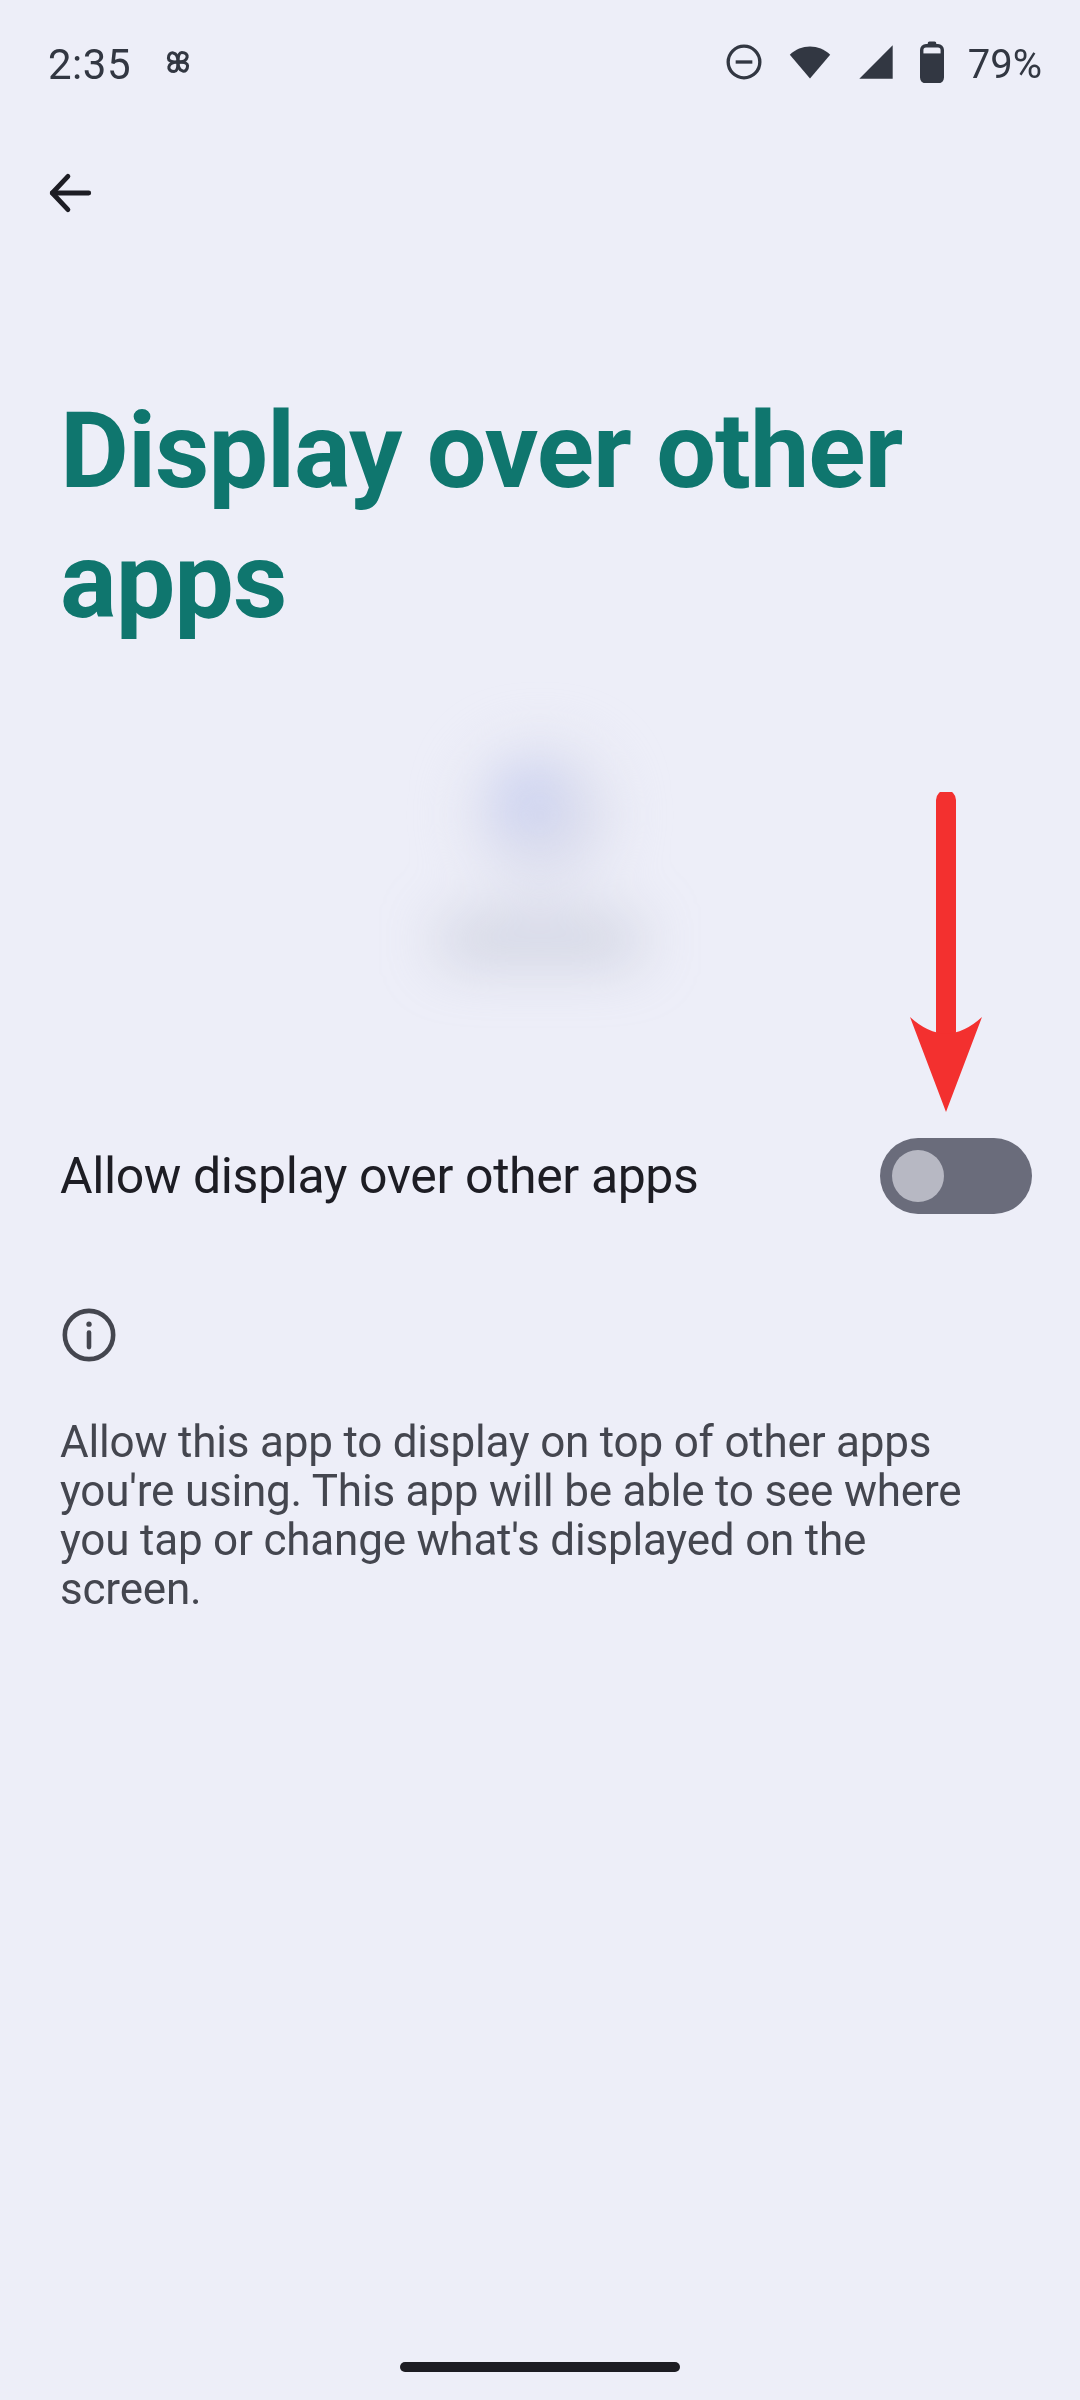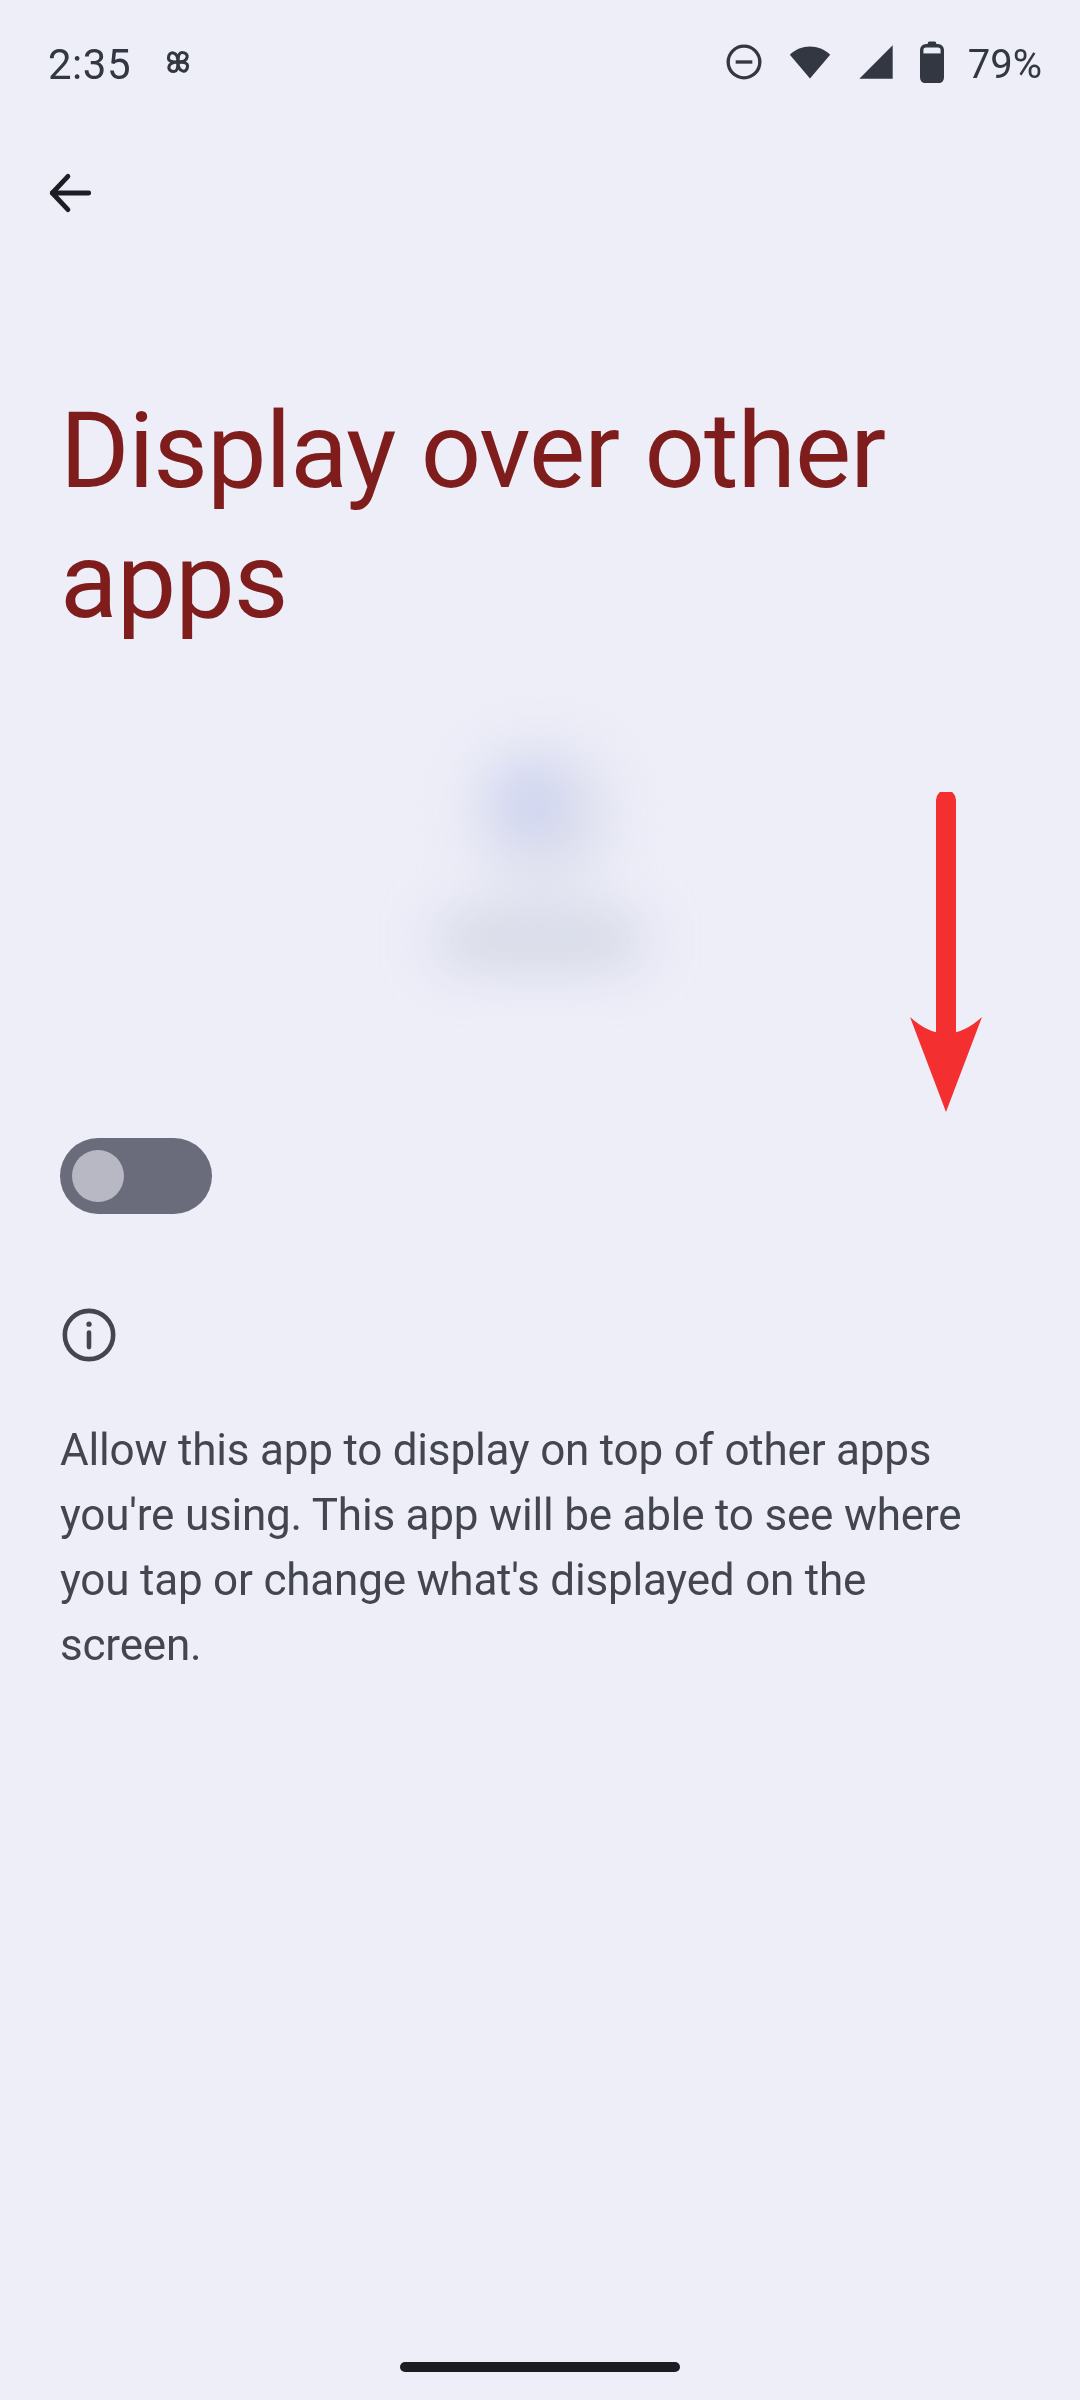--- a/index.html
+++ b/index.html
@@ -57,22 +57,22 @@
       color: #323742;
     }
 
     
     .page-title {
       position: absolute;
       left: 60px;
       top: 386px;
       font-size: 106px;
       line-height: 130px;
-      font-weight: 400;
-      color: #7f1d1d;
+      font-weight: 700;
+      color: #0f766e;
       letter-spacing: -1px;
       width: 920px;
     }
 
     
     .app-icon-area {
       position: absolute;
       left: 400px;
       top: 750px;
       width: 280px;
@@ -147,21 +147,21 @@
       top: 1306px;
     }
 
     
     .description {
       position: absolute;
       left: 60px;
       right: 72px;
       top: 1418px;
       font-size: 44px;
-      line-height: 65px;
+      line-height: 49px;
       font-weight: 400;
       color: #44464f;
       letter-spacing: -0.2px;
     }
 
     
     .arrow-anno {
       position: absolute;
       left: 900px;
       top: 792px;
@@ -235,20 +235,21 @@
 <h1 class="page-title">Display over other apps</h1>
 
 <div class="app-icon-area">
   <div class="app-icon">
     <div class="app-icon-dot"></div>
   </div>
   <div class="app-name-blur"></div>
 </div>
 
 <div class="toggle-row">
+  <span class="toggle-label">Allow display over other apps</span>
   <div class="switch" aria-checked="off">
     <div class="switch-thumb"></div>
   </div>
 </div>
 
 <span class="info-icon">
   <svg width="58" height="58" viewBox="0 0 24 24" fill="none" stroke="#44464f" stroke-width="1.9">
     <circle cx="12" cy="12" r="10"></circle>
     <line x1="12" y1="11" x2="12" y2="17" stroke-linecap="round"></line>
     <circle cx="12" cy="7.5" r="1.1" fill="#44464f" stroke="none"></circle>

